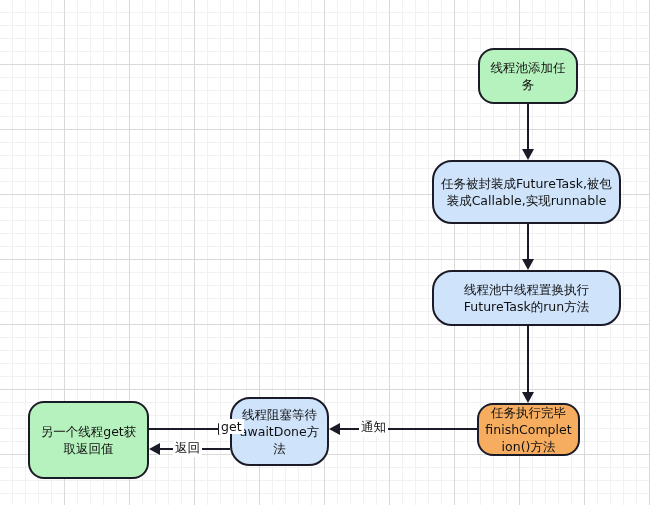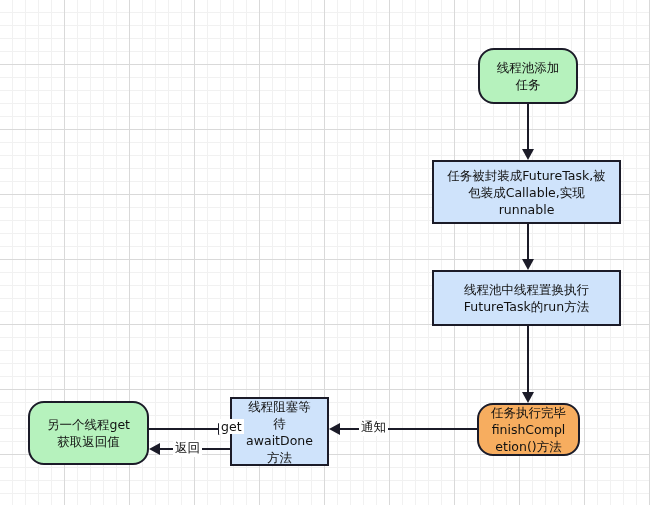--- a/index.html
+++ b/index.html
@@ -30,34 +30,34 @@
     position: absolute;
     box-sizing: border-box;
     display: flex;
     align-items: center;
     justify-content: center;
     text-align: center;
     color: #111111;
     font-size: 12.5px;
     line-height: 17px;
     letter-spacing: 0px;
-    padding: 2px 11px;
+    padding: 2px 5px;
     word-break: break-word;
     z-index: 3;
   }
   .node-rect {
     border: 2px solid #1b1b28;
     border-radius: 0px;
   }
   .node-round {
     border: 2px solid #1b1b28;
     border-radius: 16px;
   }
   .fill-green { background: #b6f2bd; }
-  .fill-blue  { background: #cfe3fb; }
+  .fill-blue  { background: #cfe3fb; border-radius: 20px; }
   .fill-orange{ background: #f7ad5f; }
 
   
   .line-v {
     position: absolute;
     width: 2px;
     background: #1b1b28;
     z-index: 1;
   }
   .line-h {
@@ -138,16 +138,16 @@
   <div class="node node-round fill-green" style="left:478px; top:48px; width:100px; height:56px;">线程池添加任务</div>
 
   <div class="node node-rect fill-blue" style="left:432px; top:160px; width:189px; height:64px;">任务被封装成FutureTask,被包装成Callable,实现runnable</div>
 
   <div class="node node-rect fill-blue" style="left:432px; top:270px; width:189px; height:56px;">线程池中线程置换执行FutureTask的run方法</div>
 
   <div class="node node-round fill-orange" style="left:477px; top:403px; width:103px; height:53px;">任务执行完毕finishCompletion()方法</div>
 
   <div class="node node-rect fill-blue" style="left:230px; top:397px; width:99px; height:69px;">线程阻塞等待awaitDone方法</div>
 
-  <div class="node node-round fill-green" style="left:28px; top:401px; width:121px; height:64px;">另一个线程get获取返回值</div>
+  <div class="node node-round fill-green" style="left:28px; top:401px; width:121px; height:78px;">另一个线程get获取返回值</div>
 
 
 </div>
 
 </body></html>

